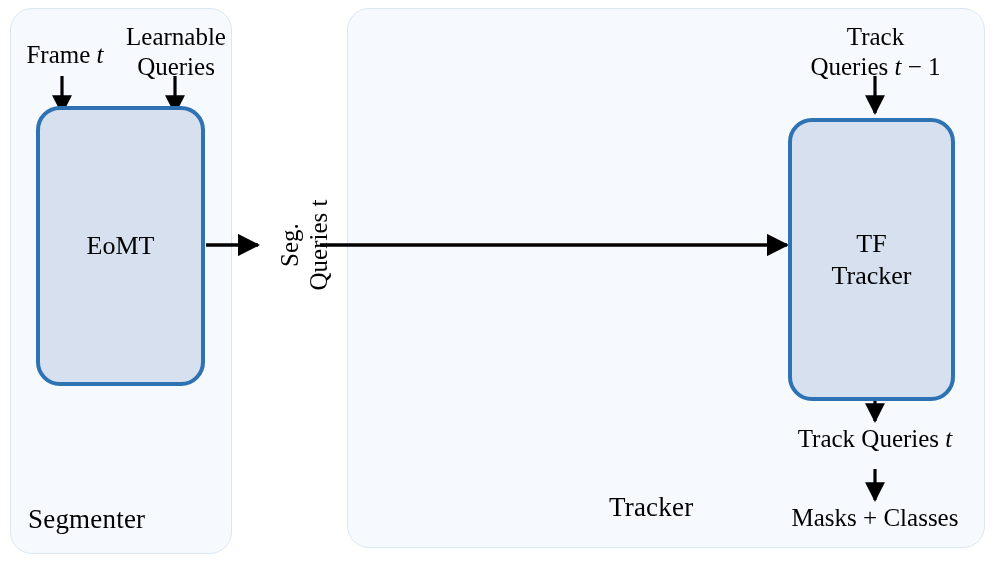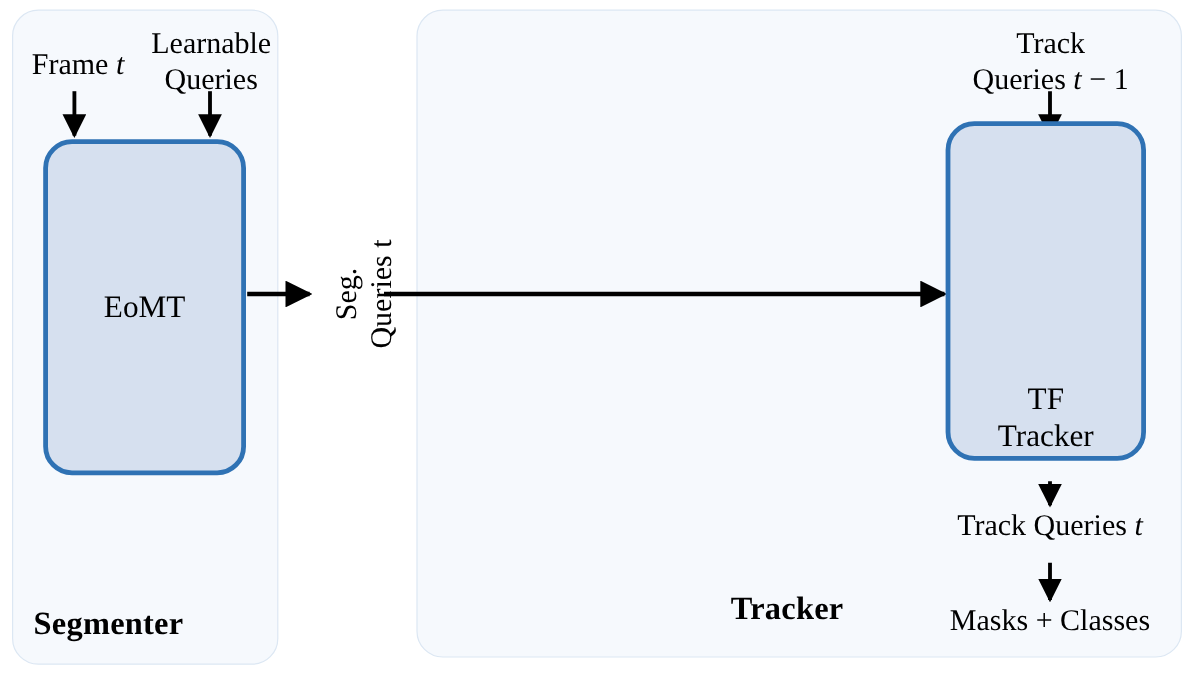--- a/index.html
+++ b/index.html
@@ -22,21 +22,21 @@
     background: #f6f9fd;
     border: 1px solid #dce7f3;
     border-radius: 22px;
     box-sizing: border-box;
   }
   #segmenter-panel { left: 10px;  top: 8px;  width: 222px; height: 546px; }
   #tracker-panel   { left: 347px; top: 8px;  width: 638px; height: 540px; }
 
   .panel-label {
     position: absolute;
-    font-weight: bold;
+    font-weight: normal;
     font-size: 27px;
     color: #000000;
     white-space: nowrap;
     letter-spacing: 0.2px;
   }
   #segmenter-label { left: 28px;  top: 504px; }
   #tracker-label   { left: 609px; top: 492px; }
 
   
   .module-box {
@@ -46,22 +46,22 @@
     border-radius: 24px;
     box-sizing: border-box;
     display: flex;
     align-items: center;
     justify-content: center;
     text-align: center;
     line-height: 1.22;
     font-size: 26px;
     color: #000000;
   }
-  #eomt-box      { left: 36px;  top: 116px; width: 169px; height: 280px; }
-  #tfblocks-box  { left: 788px; top: 101px; width: 167px; height: 283px; align-items: flex-end; }
+  #eomt-box      { left: 36px;  top: 106px; width: 169px; height: 280px; }
+  #tfblocks-box  { left: 788px; top: 118px; width: 167px; height: 283px; }
 
   
   .annot {
     position: absolute;
     font-size: 25px;
     color: #000000;
     text-align: center;
     line-height: 1.18;
     white-space: nowrap;
   }

